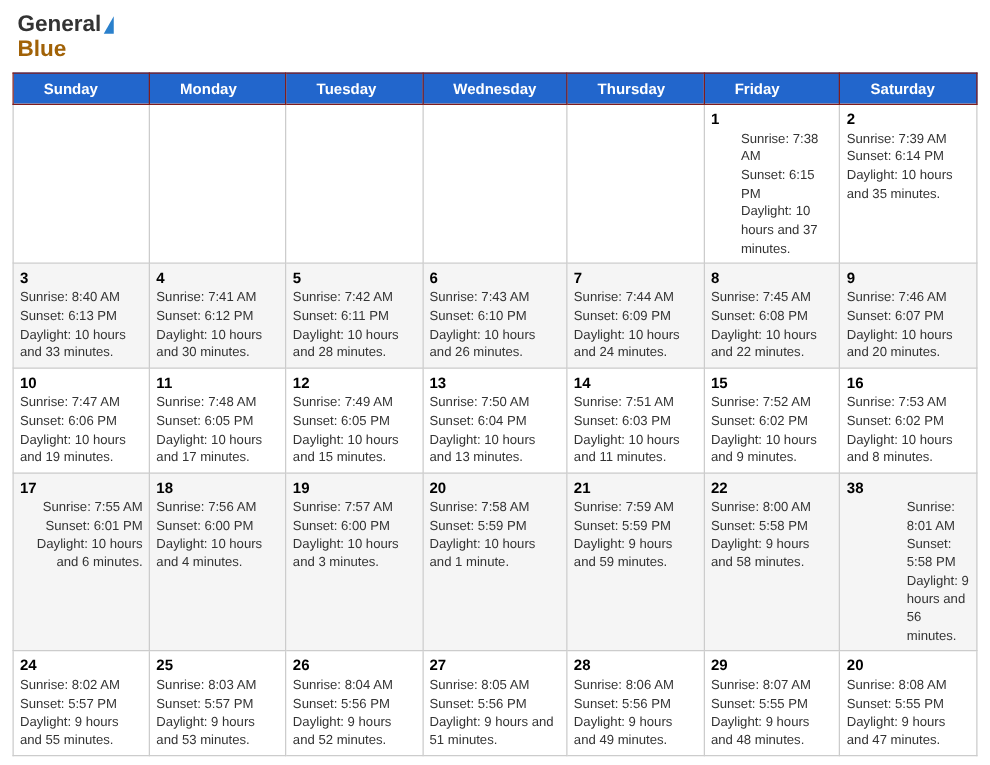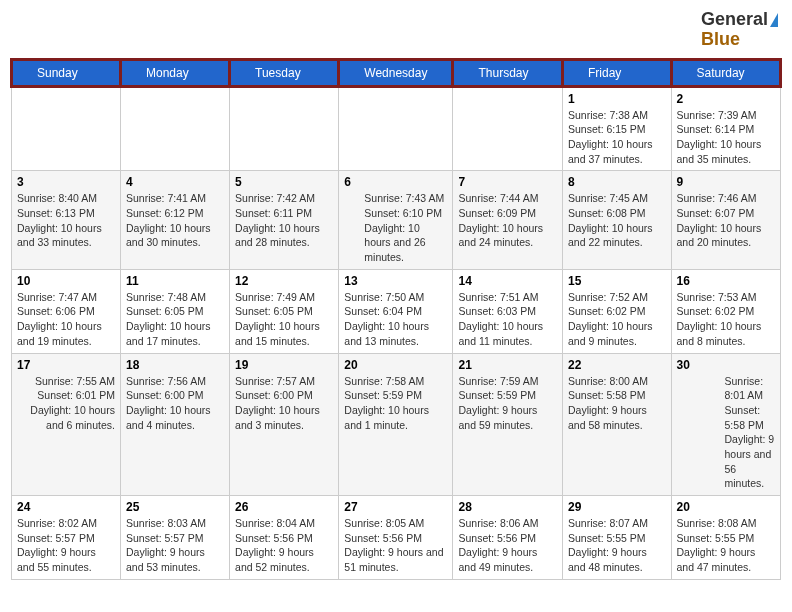--- a/index.html
+++ b/index.html
@@ -5,21 +5,21 @@
     * { box-sizing: border-box; margin: 0; padding: 0; }
     body {
       font-family: Arial, sans-serif;
       background: #fff;
       width: 792px;
       min-height: 612px;
       padding: 10px;
     }
     .header-area {
       display: flex;
-      justify-content: flex-end;
+      justify-content: flex-start;
       align-items: flex-start;
       margin-bottom: 8px;
       padding: 0 4px;
     }
     .logo {
       display: flex;
       flex-direction: column;
       align-items: flex-start;
       font-weight: bold;
       font-size: 18px;
@@ -56,23 +56,23 @@
     .calendar {
       width: 100%;
       border-collapse: collapse;
       font-size: 10.5px;
     }
     .calendar th {
       background: #2266cc;
       color: #fff;
       padding: 5px 24px;
       text-align: left;
-      font-weight: normal;
+      font-weight: bold;
       font-size: 12px;
-      border: 3px solid #7f1d1d;
+      border: 1px solid #7f1d1d;
     }
     .calendar td {
       border: 1px solid #ccc;
       vertical-align: top;
       padding: 4px 5px;
       width: 110px;
       min-height: 80px;
       background: #fff;
     }
     .calendar tr:nth-child(even) td {
@@ -127,21 +127,21 @@
   </thead>
   <tbody id="calendar-body">
   <tr>
         <td class="empty-cell"></td>
         <td class="empty-cell"></td>
         <td class="empty-cell"></td>
         <td class="empty-cell"></td>
         <td class="empty-cell"></td>
         <td>
           <span class="day-number">1</span>
-          <div class="day-info" style="white-space: pre-line;">Sunrise: 7:38 AM
+          <div class="day-info" style="white-space: pre-line; margin-left: 24px;">Sunrise: 7:38 AM
 Sunset: 6:15 PM
 Daylight: 10 hours and 37 minutes.</div>
         </td>
         <td>
           <span class="day-number">2</span>
           <div class="day-info" style="white-space: pre-line;">Sunrise: 7:39 AM
 Sunset: 6:14 PM
 Daylight: 10 hours and 35 minutes.</div>
         </td>
       </tr>
@@ -159,21 +159,21 @@
 Daylight: 10 hours and 30 minutes.</div>
         </td>
         <td>
           <span class="day-number">5</span>
           <div class="day-info" style="white-space: pre-line;">Sunrise: 7:42 AM
 Sunset: 6:11 PM
 Daylight: 10 hours and 28 minutes.</div>
         </td>
         <td>
           <span class="day-number">6</span>
-          <div class="day-info" style="white-space: pre-line; margin-left: 20px;">Sunrise: 7:43 AM
+          <div class="day-info" style="white-space: pre-line;">Sunrise: 7:43 AM
 Sunset: 6:10 PM
 Daylight: 10 hours and 26 minutes.</div>
         </td>
         <td>
           <span class="day-number">7</span>
           <div class="day-info" style="white-space: pre-line;">Sunrise: 7:44 AM
 Sunset: 6:09 PM
 Daylight: 10 hours and 24 minutes.</div>
         </td>
         <td>
@@ -264,21 +264,21 @@
 Sunset: 5:59 PM
 Daylight: 9 hours and 59 minutes.</div>
         </td>
         <td>
           <span class="day-number">22</span>
           <div class="day-info" style="white-space: pre-line;">Sunrise: 8:00 AM
 Sunset: 5:58 PM
 Daylight: 9 hours and 58 minutes.</div>
         </td>
         <td>
-          <span class="day-number">30</span>
+          <span class="day-number">38</span>
           <div class="day-info" style="white-space: pre-line; margin-left: 48px;">Sunrise: 8:01 AM
 Sunset: 5:58 PM
 Daylight: 9 hours and 56 minutes.</div>
         </td>
       </tr>
       <tr>
         <td>
           <span class="day-number">24</span>
           <div class="day-info" style="white-space: pre-line;">Sunrise: 8:02 AM
 Sunset: 5:57 PM

